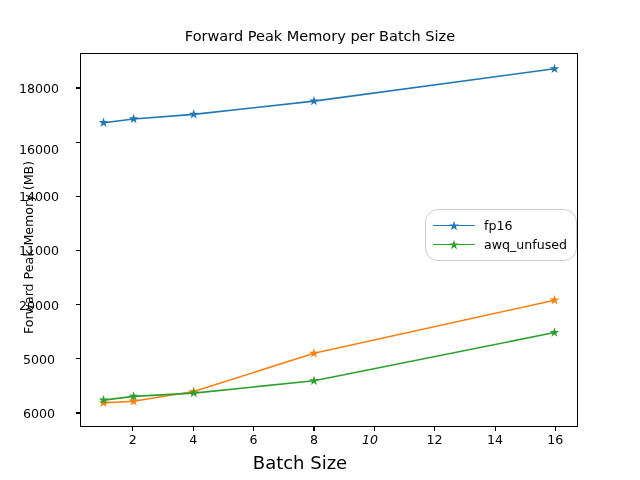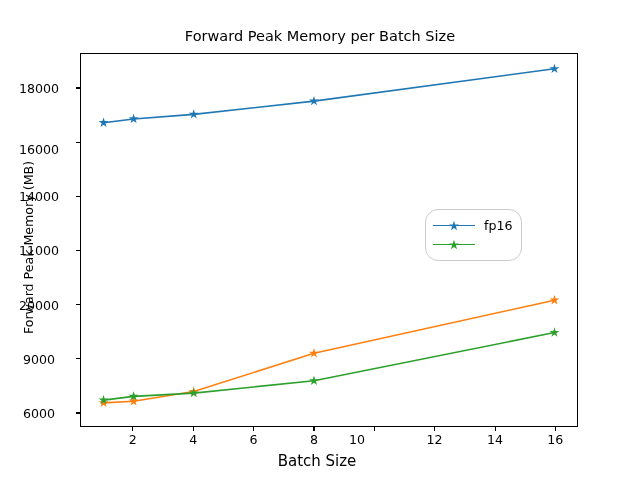--- a/index.html
+++ b/index.html
@@ -74,23 +74,22 @@
     width: 1.1px;
     height: 4px;
     background: #000000;
   }
   #xlabel {
     position: absolute;
     left: 0;
     top: 452px;
     width: 600px;
     text-align: center;
-    font-size: 15px;
-    color: #000000;
-    padding-left: 17px;
+    font-size: 18px;
+    color: #000000;
   }
   #ylabel {
     position: absolute;
     left: -92px;
     top: 240px;
     width: 240px;
     text-align: center;
     font-size: 12.6px;
     color: #000000;
     transform: rotate(-90deg);
@@ -144,21 +143,21 @@
 <div id="figure">
 
   <div id="chart-title">Forward Peak Memory per Batch Size</div>
 
   <div id="ylabel">Forward Peak Memory (MB)</div>
   <div id="xlabel">Batch Size</div>
 
   <div id="y-ticks-container">
       <div class="ytl" style="top: 412.917px;">6000</div>
       <div class="ytick" style="top: 412.417px;"></div>
-      <div class="ytl" style="top: 358.754px;">9000</div>
+      <div class="ytl" style="top: 358.754px;">5000</div>
       <div class="ytick" style="top: 358.254px;"></div>
       <div class="ytl" style="top: 304.59px;">20000</div>
       <div class="ytick" style="top: 304.09px;"></div>
       <div class="ytl" style="top: 250.427px;">11000</div>
       <div class="ytick" style="top: 249.927px;"></div>
       <div class="ytl" style="top: 196.263px;">14000</div>
       <div class="ytick" style="top: 195.763px;"></div>
       <div class="ytl" style="top: 149px;">16000</div>
       <div class="ytick" style="top: 141.599px;"></div>
       <div class="ytl" style="top: 87.9356px;">18000</div>
@@ -166,21 +165,21 @@
     </div>
   <div id="x-ticks-container">
       <div class="xtl" style="left: 132.818px;">2</div>
       <div class="xtick" style="left: 132.318px;"></div>
       <div class="xtl" style="left: 193.182px;">4</div>
       <div class="xtick" style="left: 192.682px;"></div>
       <div class="xtl" style="left: 253.545px;">6</div>
       <div class="xtick" style="left: 253.045px;"></div>
       <div class="xtl" style="left: 313.909px;">8</div>
       <div class="xtick" style="left: 313.409px;"></div>
-      <div class="xtl" style="left: 357px;">10</div>
+      <div class="xtl" style="left: 370px; font-style: italic;">10</div>
       <div class="xtick" style="left: 373.773px;"></div>
       <div class="xtl" style="left: 434.636px;">12</div>
       <div class="xtick" style="left: 434.136px;"></div>
       <div class="xtl" style="left: 495px;">14</div>
       <div class="xtick" style="left: 494.5px;"></div>
       <div class="xtl" style="left: 555.364px; text-align: center;">16</div>
       <div class="xtick" style="left: 554.864px;"></div>
     </div>
 
   <div id="plot-area">
@@ -222,16 +221,17 @@
         </div>
         <span class="legend-label">fp16</span>
       </div>
       <div class="legend-row">
         <div class="legend-swatch">
           <div class="lline" style="background: rgb(44, 160, 44);"></div>
           <svg class="lstar" viewBox="0 0 14 14">
             <path d="M7.00,1.80L8.17,5.39L11.95,5.39L8.89,7.61L10.06,11.21L7.00,8.99L3.94,11.21L5.11,7.61L2.05,5.39L5.83,5.39Z" fill="#2ca02c"></path>
           </svg>
         </div>
+        <span class="legend-label">awq_unfused</span>
       </div>
     </div>
 
 </div>
 
 </body></html>

